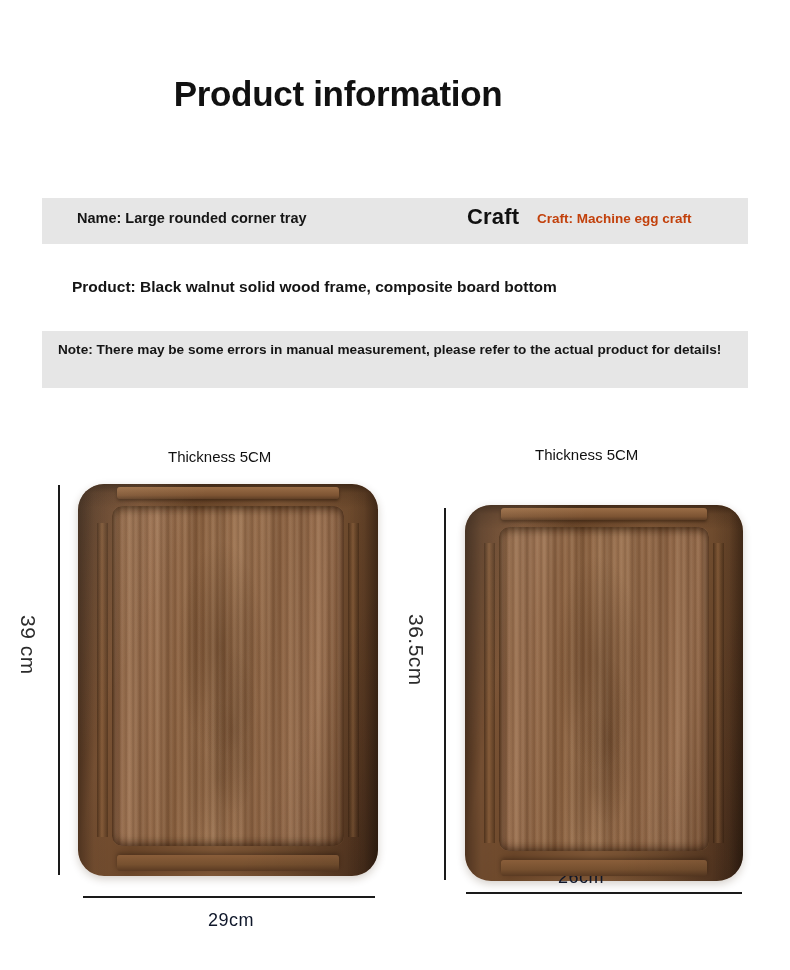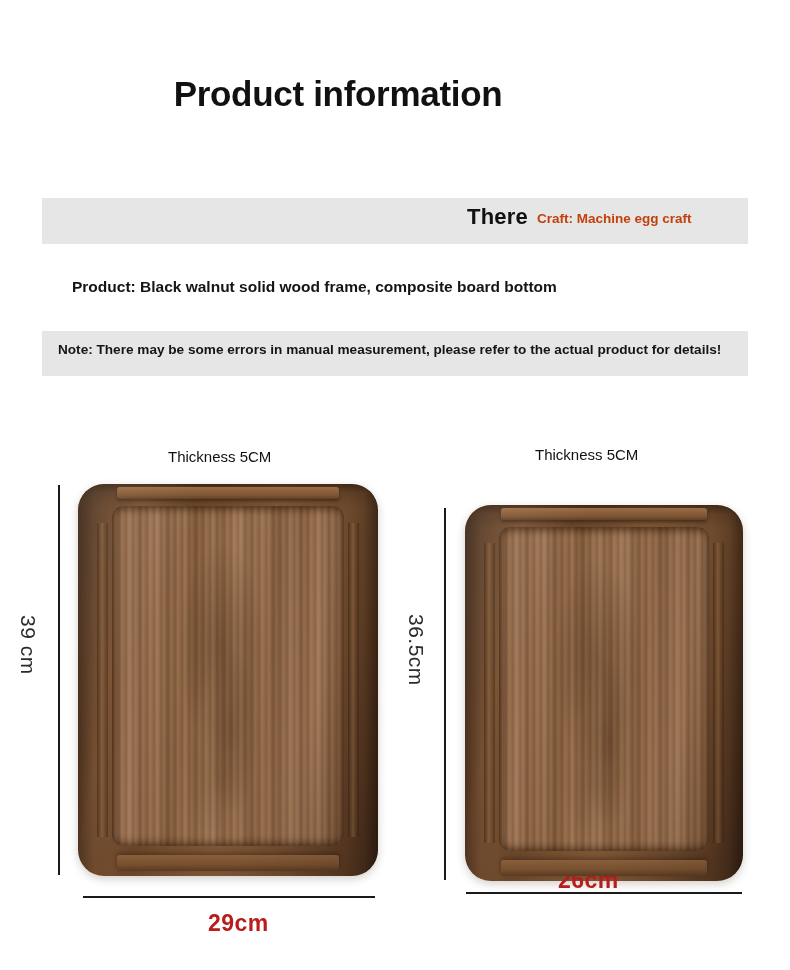--- a/index.html
+++ b/index.html
@@ -38,21 +38,21 @@
     width: 706px;
     background: #e6e6e6;
     box-sizing: border-box;
   }
   .spec-row.row-name {
     top: 198px;
     height: 46px;
   }
   .spec-row.row-note {
     top: 331px;
-    height: 45px;
+    height: 57px;
     padding: 9px 16px 0 16px;
   }
 
   .name-label {
     position: absolute;
     left: 35px;
     top: 12px;
     font-size: 14.5px;
     font-weight: 700;
     color: #151515;
@@ -131,23 +131,23 @@
     white-space: nowrap;
     transform: rotate(90deg);
     transform-origin: left top;
     letter-spacing: 0.5px;
   }
   .dim-v.left-tray  { left: 40px;  top: 615px; }
   .dim-v.right-tray { left: 428px; top: 614px; }
 
   .dim-h {
     position: absolute;
-    font-size: 23px;
-    font-weight: 700;
-    color: #b91c1c;
+    font-size: 18px;
+    font-weight: 400;
+    color: #0f172a;
     white-space: nowrap;
     letter-spacing: 0.5px;
   }
   .dim-h.left-tray  { left: 208px; top: 910px; }
   .dim-h.right-tray { left: 558px; top: 867px; }
 
   
   .tray {
     position: absolute;
     box-sizing: border-box;
@@ -277,21 +277,22 @@
     pointer-events: none;
     z-index: 7;
   }
 </style>
 </head>
 <body>
 
 <div class="page-title">Product information</div>
 
 <div class="spec-row row-name">
-  <span class="work-label">There</span>
+  <span class="name-label">Name: Large rounded corner tray</span>
+  <span class="work-label">Craft</span>
   <span class="craft-label">Craft: Machine egg craft</span>
 </div>
 
 <div class="material-label">Product: Black walnut solid wood frame, composite board bottom</div>
 
 <div class="spec-row row-note">
   <p class="note-text">Note: There may be some errors in manual measurement, please refer to the actual product for details!</p>
 </div>
 
 <div class="thickness-label thickness-left">Thickness 5CM</div>

